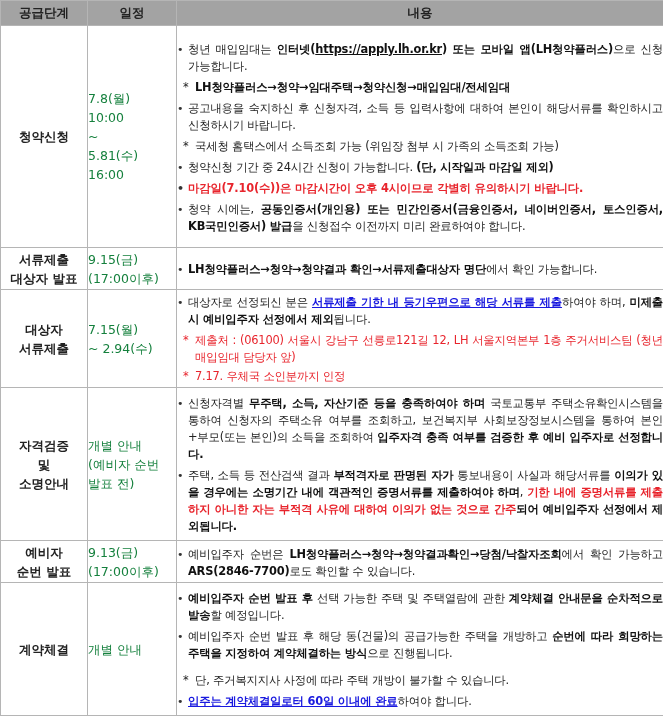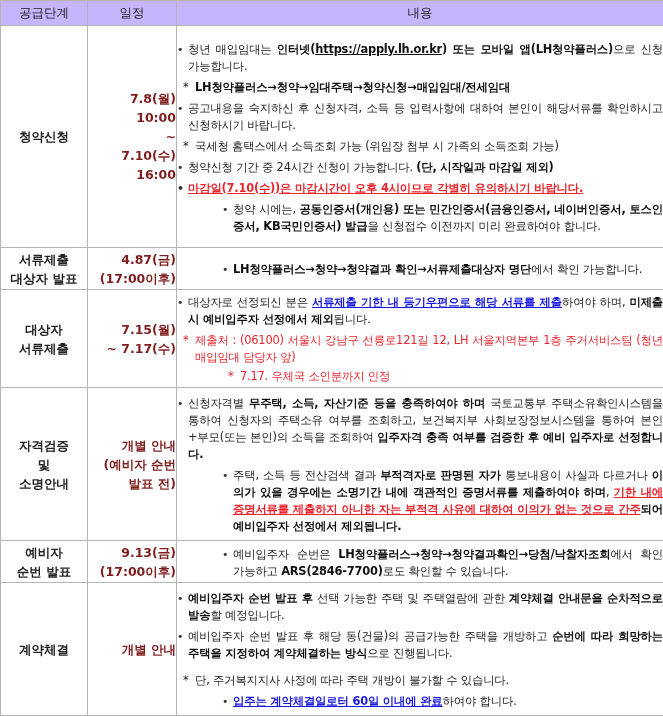--- a/index.html
+++ b/index.html
@@ -1,32 +1,32 @@
 <!DOCTYPE html>
 <html><head>
 <meta charset="utf-8">
 <style>
   html, body { margin:0; padding:0; background:#ffffff; }
   body { width:663px; height:716px; overflow:hidden; font-family:"DejaVu Sans", "Liberation Sans", sans-serif; color:#222; }
   table.sched { border-collapse:collapse; width:663px; table-layout:fixed; }
   table.sched td, table.sched th { border:1px solid #b5b5b5; padding:0; vertical-align:middle; }
-  table.sched th { background:#c4b5fd; height:24px; font-size:12.5px; font-weight:normal; color:#222; text-align:center; }
+  table.sched th { background:#a3a3a3; height:24px; font-size:12.5px; font-weight:bold; color:#222; text-align:center; }
   col.c1 { width:87px; } col.c2 { width:89px; } col.c3 { width:487px; }
   td.stage { text-align:center; font-weight:bold; font-size:12.5px; line-height:19px; color:#222;margin-top:8px; }
-  td.sched-cell { text-align:right; font-weight:bold; font-size:12.5px; line-height:19px; color:#7f1d1d; }
+  td.sched-cell { text-align:left; font-weight:normal; font-size:12.5px; line-height:19px; color:#15803d; }
   td.content { padding:3px 6px 3px 8px; font-size:11.4px; line-height:17px; letter-spacing:-0.2px; }
   .line { display:block; position:relative; padding-left:11px; margin:2px 0 4px 0; text-align:justify; }
   .line.bullet::before { content:"\2022"; position:absolute; left:0; top:0; font-size:11px; color:#333; }
   .line.note { padding-left:18px; }
   .line.note .star { position:absolute; left:6px; top:0; }
-  .line.tight { margin-bottom:0;margin-left:45px; }
+  .line.tight { margin-bottom:0; }
   b { font-weight:bold; color:#111; }
   .blue { color:#1a1adf; font-weight:bold;text-decoration:underline; }
   .red { color:#e8242c; }
-  .redb { color:#e8242c; font-weight:bold;text-decoration:underline; }
+  .redb { color:#e8242c; font-weight:bold; }
   .link { text-decoration:underline; color:#111; font-weight:bold; }
   .br { display:block; }
 </style>
 </head>
 <body>
 
 <table class="sched">
   <colgroup>
       <col class="c1">
       <col class="c2">
@@ -40,56 +40,56 @@
     </tr>
   </thead>
   <tbody>
 
     <tr style="height:222px;">
       <td class="stage">청약신청</td>
       <td class="sched-cell">
         <span class="br">7.8(월)</span>
         <span class="br">10:00</span>
         <span class="br">~</span>
-        <span class="br">7.10(수)</span>
+        <span class="br">5.81(수)</span>
         <span class="br">16:00</span>
       </td>
       <td class="content">
         <span class="line bullet"><span>청년 매입임대는 </span><b>인터넷(</b><a class="link">https://apply.lh.or.kr</a><b>) 또는 모바일 앱(LH청약플러스)</b><span>으로 신청 가능합니다.</span></span>
         <span class="line note"><span class="star">*</span><b>LH청약플러스→청약→임대주택→청약신청→매입임대/전세임대</b></span>
         <span class="line bullet">공고내용을 숙지하신 후 신청자격, 소득 등 입력사항에 대하여 본인이 해당서류를 확인하시고 신청하시기 바랍니다.</span>
         <span class="line note"><span class="star">*</span><span>국세청 홈택스에서 소득조회 가능 (위임장 첨부 시 가족의 소득조회 가능)</span></span>
         <span class="line bullet"><span>청약신청 기간 중 24시간 신청이 가능합니다. </span><b>(단, 시작일과 마감일 제외)</b></span>
         <span class="line bullet redb">마감일(7.10(수))은 마감시간이 오후 4시이므로 각별히 유의하시기 바랍니다.</span>
         <span class="line bullet tight"><span>청약 시에는, </span><b>공동인증서(개인용) 또는 민간인증서(금융인증서, 네이버인증서, 토스인증서, KB국민인증서) 발급</b><span>을 신청접수 이전까지 미리 완료하여야 합니다.</span></span>
       </td>
     </tr>
 
     <tr style="height:42px;">
       <td class="stage">
         <span class="br">서류제출</span>
         <span class="br">대상자 발표</span>
       </td>
       <td class="sched-cell">
-        <span class="br">4.87(금)</span>
+        <span class="br">9.15(금)</span>
         <span class="br">(17:00이후)</span>
       </td>
       <td class="content">
         <span class="line bullet tight"><b>LH청약플러스→청약→청약결과 확인→서류제출대상자 명단</b><span>에서 확인 가능합니다.</span></span>
       </td>
     </tr>
 
     <tr style="height:98px;">
       <td class="stage">
         <span class="br">대상자</span>
         <span class="br">서류제출</span>
       </td>
       <td class="sched-cell">
         <span class="br">7.15(월)</span>
-        <span class="br">~ 7.17(수)</span>
+        <span class="br">~ 2.94(수)</span>
       </td>
       <td class="content">
         <span class="line bullet"><span>대상자로 선정되신 분은 </span><span class="blue">서류제출 기한 내 등기우편으로 해당 서류를 제출</span><span>하여야 하며, </span><b>미제출 시 예비입주자 선정에서 제외</b><span>됩니다.</span></span>
         <span class="line note red" style="margin-bottom:0;"><span class="star">*</span><span>제출처 : (06100) 서울시 강남구 선릉로121길 12, LH 서울지역본부 1층 주거서비스팀 (청년매입임대 담당자 앞)</span></span>
         <span class="line note red tight"><span class="star">*</span><span>7.17. 우체국 소인분까지 인정</span></span>
       </td>
     </tr>
 
     <tr style="height:153px;">
       <td class="stage">
@@ -97,21 +97,21 @@
         <span class="br">및</span>
         <span class="br">소명안내</span>
       </td>
       <td class="sched-cell">
         <span class="br">개별 안내</span>
         <span class="br">(예비자 순번</span>
         <span class="br">발표 전)</span>
       </td>
       <td class="content">
         <span class="line bullet"><span>신청자격별 </span><b>무주택, 소득, 자산기준 등을 충족하여야 하며</b><span> 국토교통부 주택소유확인시스템을 통하여 신청자의 주택소유 여부를 조회하고, 보건복지부 사회보장정보시스템을 통하여 본인+부모(또는 본인)의 소득을 조회하여 </span><b>입주자격 충족 여부를 검증한 후 예비 입주자로 선정합니다.</b></span>
-        <span class="line bullet tight"><span>주택, 소득 등 전산검색 결과 </span><b>부적격자로 판명된 자가</b><span> 통보내용이 사실과 다르거나 </span><b>이의가 있을 경우에는 소명기간 내에 객관적인 증명서류를 제출하여야 하며</b><span>, </span><span class="redb">기한 내에 증명서류를 제출하지 아니한 자는 부적격 사유에 대하여 이의가 없는 것으로 간주</span><b>되어 예비입주자 선정에서 제외됩니다.</b></span>
+        <span class="line bullet tight"><span>주택, 소득 등 전산검색 결과 </span><b>부적격자로 판명된 자가</b><span> 통보내용이 사실과 해당서류를 </span><b>이의가 있을 경우에는 소명기간 내에 객관적인 증명서류를 제출하여야 하며</b><span>, </span><span class="redb">기한 내에 증명서류를 제출하지 아니한 자는 부적격 사유에 대하여 이의가 없는 것으로 간주</span><b>되어 예비입주자 선정에서 제외됩니다.</b></span>
       </td>
     </tr>
 
     <tr style="height:42px;">
       <td class="stage">
         <span class="br">예비자</span>
         <span class="br">순번 발표</span>
       </td>
       <td class="sched-cell">
         <span class="br">9.13(금)</span>

